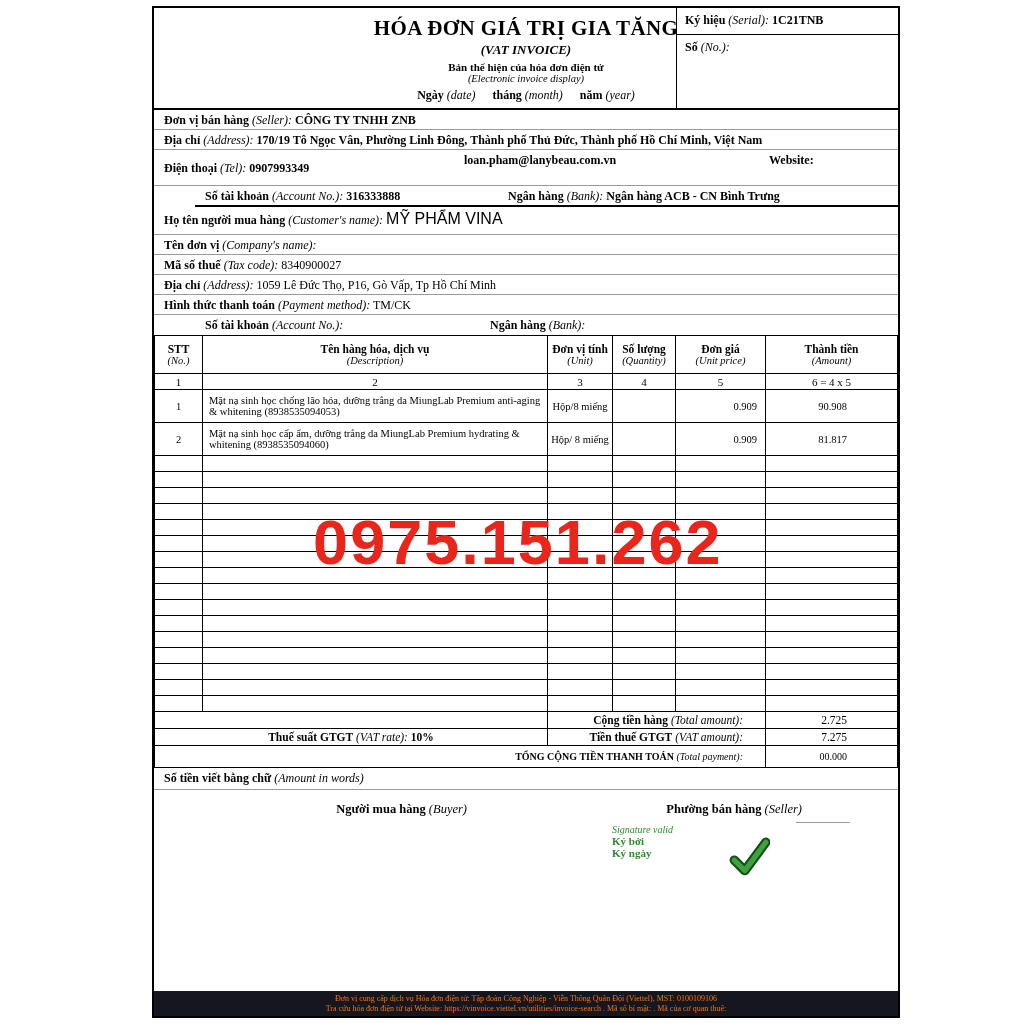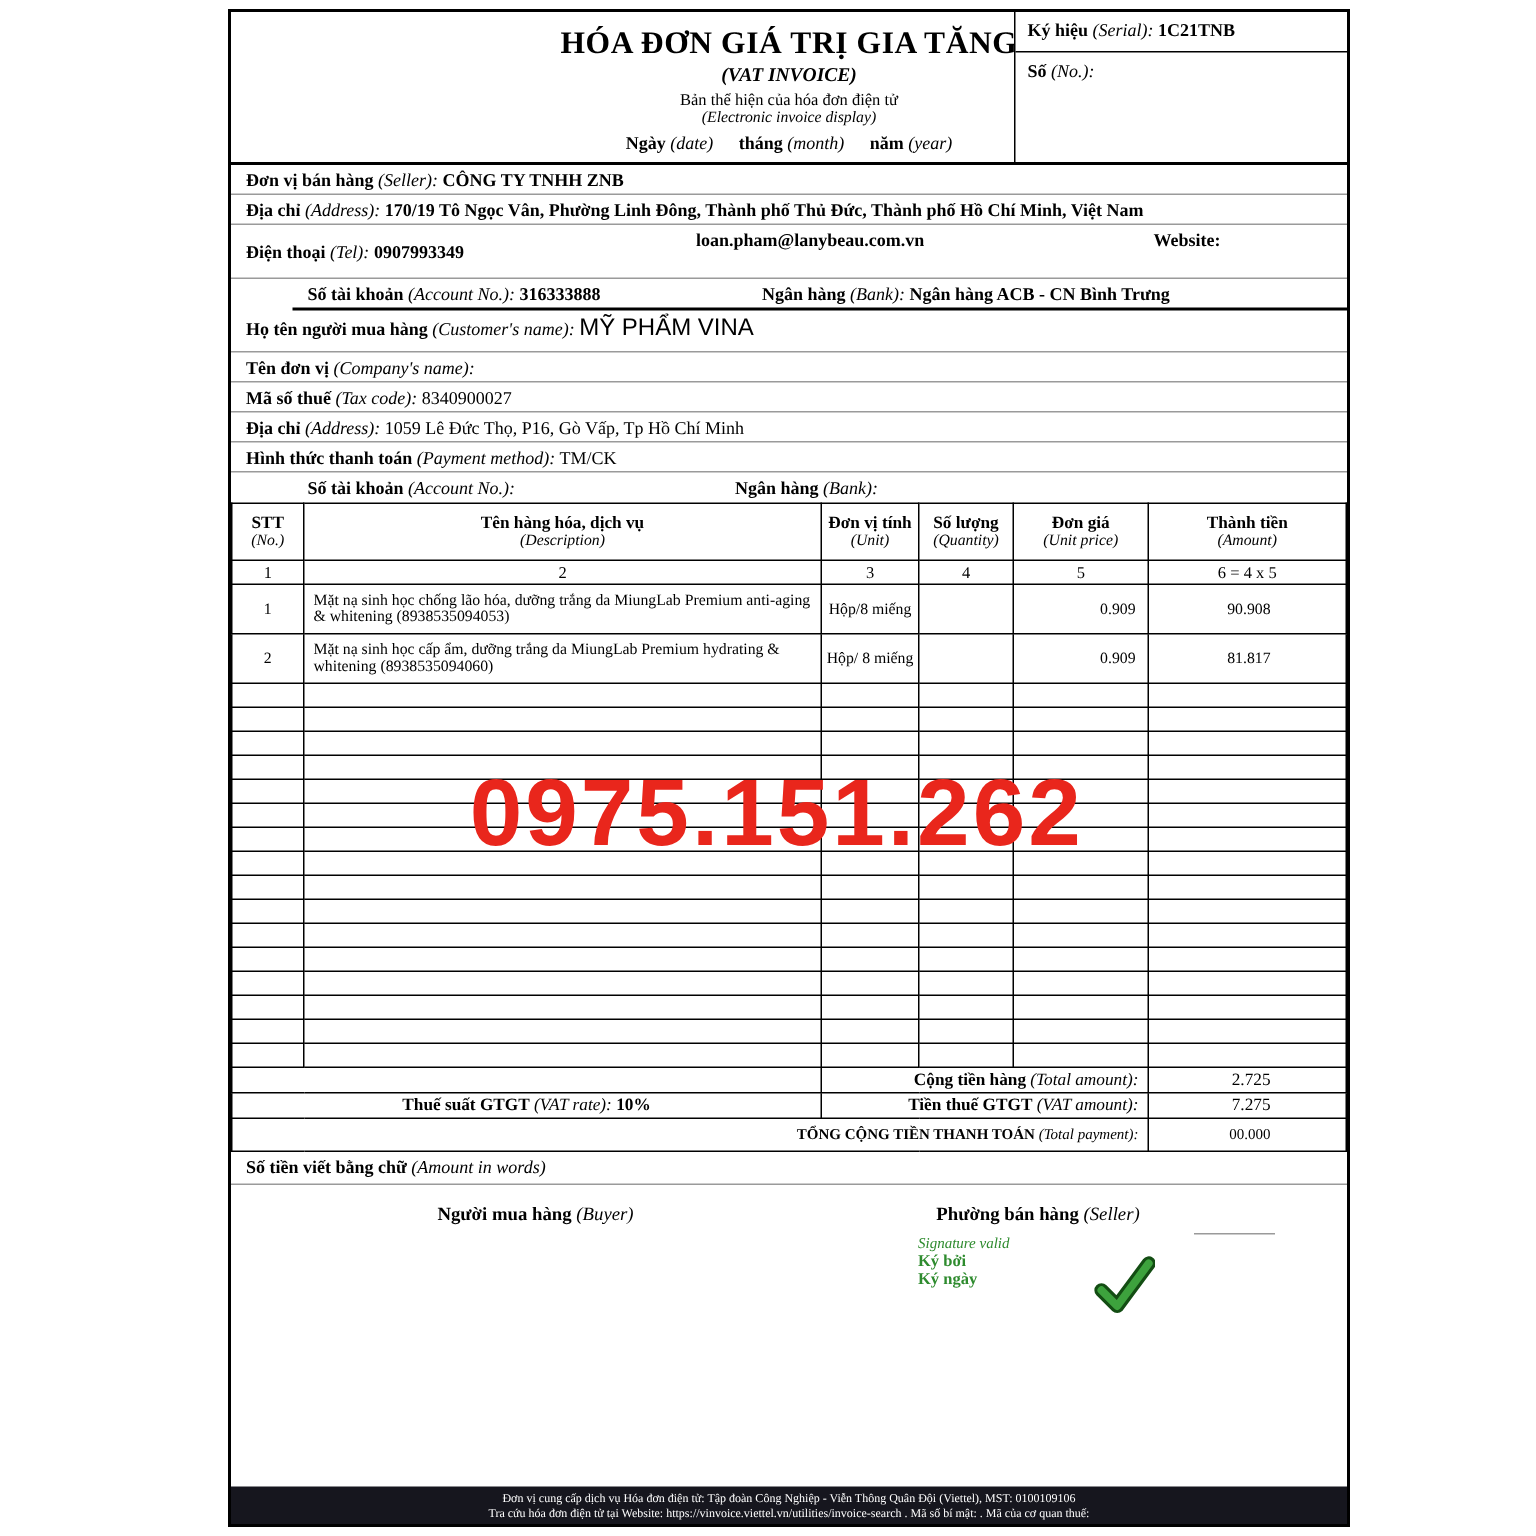--- a/index.html
+++ b/index.html
@@ -10,21 +10,21 @@
              border:2px solid #000; background:#fff; overflow:hidden; }
 
   .b { font-weight:bold; }
   .i { font-style:italic; font-weight:normal; }
 
   
   .header { position:relative; height:102px; border-bottom:2px solid #000; }
   .header-main { position:absolute; inset:0; text-align:center; padding-top:8px;border-radius:18px; }
   .title { font-size:21px; font-weight:bold; letter-spacing:.4px; }
   .subtitle { font-size:13px; font-style:italic; font-weight:bold; margin-top:1px; }
-  .note { font-size:11px; font-weight:normal; margin-top:3px; }
+  .note { font-size:11px; font-weight:bold; margin-top:3px; }
   .note-en { font-size:10.5px; font-style:italic; }
   .date-line { font-size:12px; margin-top:4px; }
   .date-line .grp { margin:0 7px; }
   .serial-box { position:absolute; right:0; top:0; width:222px; height:100%;
                 border-left:1.5px solid #000; background:#fff; font-size:12px; }
   .serial-row1 { border-bottom:1.5px solid #000; padding:5px 8px 4px 8px; height:27px; }
   .serial-row2 { padding:5px 8px; }
 
   
   .info-row { padding:2px 10px 1px 10px; font-size:12px; border-bottom:1px solid #9a9a9a;
@@ -48,46 +48,46 @@
   .head-row .hv { font-size:11.5px; font-weight:bold; }
   .head-row .he { font-size:10.5px; font-style:italic; }
   .index-row td { height:16px; text-align:center; font-size:11px; font-weight:bold; }
   .item-row td { height:33px; font-size:10.5px; }
   td.desc { padding:2px 6px; text-align:left; }
   td.center { text-align:center; padding:1px 2px; }
   td.num { text-align:right; padding-right:8px; }
   td.amt { padding-right:50px; }
   .empty-rows td { height:16px; border-color:#8d8d8d; }
   .totals td { font-size:11.5px; height:17px; }
-  .t-label { text-align:right; padding-right:6px; }
+  .t-label { text-align:right; padding-right:22px; }
   .t-center { text-align:center; }
   .grand td { height:22px; font-size:10px; }
 
   
   .words-row { padding:3px 10px; font-size:12px; border-bottom:1px solid #9a9a9a; min-height:21px; }
   .signatures { position:relative; height:235px; }
-  .sig { position:absolute; top:12px; font-size:12.5px; text-align:center; width:220px; }
+  .sig { position:absolute; top:12px; font-size:12.5px; text-align:right; width:220px; }
   .buyer-sig { left:93px; }
   .seller-sig { left:428px; }
   .sig-valid { position:absolute; left:458px; top:34px; width:160px; }
   .sv-line { font-size:10px; font-style:italic; color:var(--signature_green,#2e8b2e); }
   .sv-by,.sv-date { font-size:11px; font-weight:bold; color:var(--signature_green,#2e8b2e); }
   .check-icon { position:absolute; right:2px; top:12px; width:42px; height:42px; }
   .artifact { position:absolute; height:1px; background:#9a9a9a; width:54px; left:642px; }
   .a2 { top:814px; }
 
   
   .watermark { position:absolute; top:498px; left:50%; transform:translateX(-52%);
                font-family:"Liberation Sans","DejaVu Sans",sans-serif; font-weight:bold;
                font-size:63px; letter-spacing:2px; color:var(--watermark_red,#e9261c);
                white-space:nowrap; z-index:5; }
 
   
   .footer-bar { position:absolute; left:0; right:0; bottom:0; height:25px;
-                background:var(--footer_bar,#16161e); color:#ffffff; text-align:center; padding-top:3px; }
+                background:var(--footer_bar,#16161e); color:#f97316; text-align:center; padding-top:3px; }
   .footer-bar div { font-size:8px; line-height:9.5px; }
 </style>
 </head>
 <body>
 
 <div class="invoice">
 
   <div class="header">
     <div class="header-main">
       <div class="title">HÓA ĐƠN GIÁ TRỊ GIA TĂNG</div>

